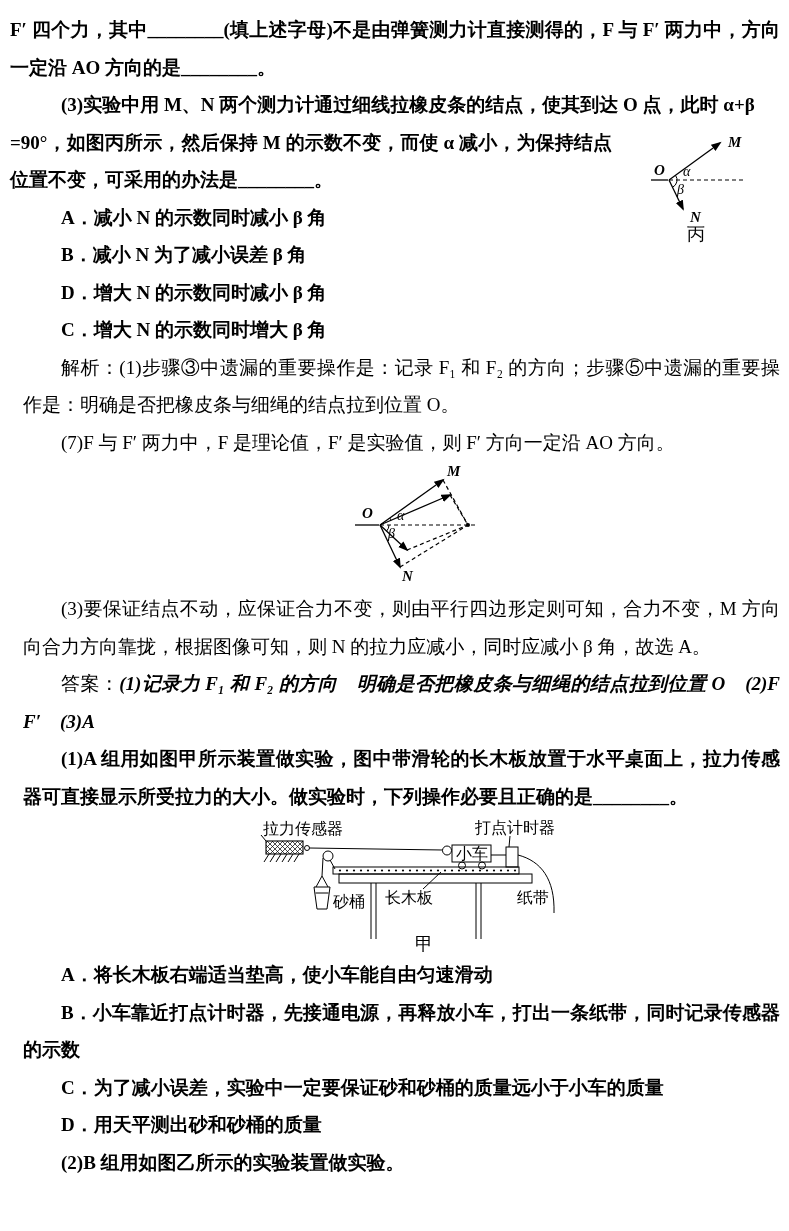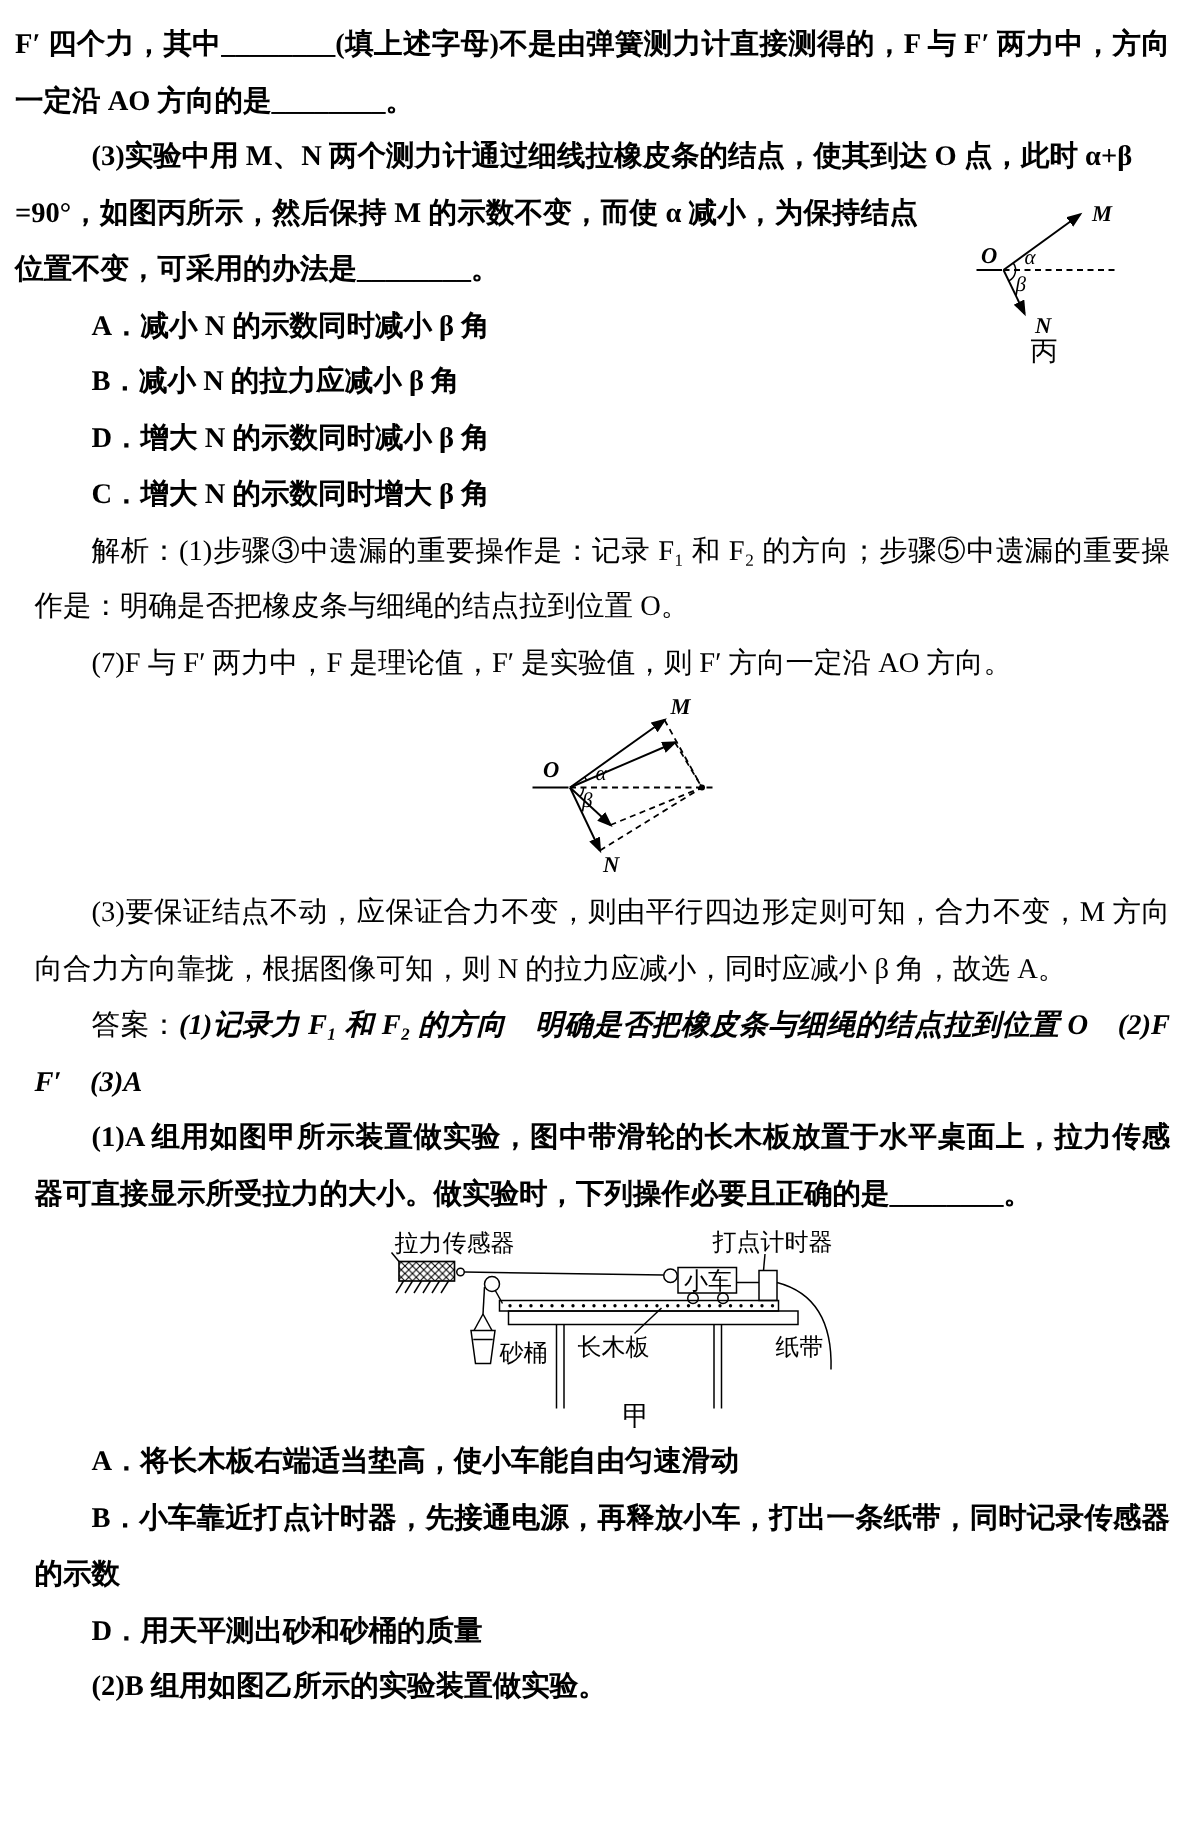--- a/index.html
+++ b/index.html
@@ -34,21 +34,21 @@
 <body>
 
 <div class="page">
 
   <p class="bold">F′ 四个力，其中________(填上述字母)不是由弹簧测力计直接测得的，F 与 F′ 两力中，方向一定沿 AO 方向的是________。</p>
 
   <div class="qblock">
     <p class="indent bold">(3)实验中用 M、N 两个测力计通过细线拉橡皮条的结点，使其到达 O 点，此时 α+β</p>
     <p class="bold wrap-early">=90°，如图丙所示，然后保持 M 的示数不变，而使 α 减小，为保持结点位置不变，可采用的办法是________。</p>
     <p class="indent bold">A．减小 N 的示数同时减小 β 角</p>
-    <p class="indent bold">B．减小 N 的拉力应减小 β 角</p>
+    <p class="indent bold">B．减小 N 为了减小误差 β 角</p>
     <p class="indent bold">D．增大 N 的示数同时减小 β 角</p>
     <p class="indent bold">C．增大 N 的示数同时增大 β 角</p>
 
     <div class="fig-bing">
       <svg width="135" height="115" viewBox="0 0 135 115">
         <defs>
           <marker id="arrB" markerWidth="9" markerHeight="8" refX="6.5" refY="3" orient="auto">
             <path d="M0,0 L8,3 L0,6 z" fill="#000"></path>
           </marker>
         </defs>
@@ -182,16 +182,17 @@
       <line class="sthin" x1="255" y1="17" x2="254" y2="28"></line>
       <text class="slab" x="220" y="14">打点计时器</text>
       <path class="sthin" d="M263,36 C286,42 300,60 299,94"></path>
       <text class="slab" x="262" y="84">纸带</text>
       <text class="scap" x="160" y="131">甲</text>
     </svg>
   </div>
 
   <p class="indent bold">A．将长木板右端适当垫高，使小车能自由匀速滑动</p>
   <p class="indent bold">B．小车靠近打点计时器，先接通电源，再释放小车，打出一条纸带，同时记录传感器的示数</p>
+  <p class="indent bold">C．为了减小误差，实验中一定要保证砂和砂桶的质量远小于小车的质量</p>
   <p class="indent bold">D．用天平测出砂和砂桶的质量</p>
   <p class="indent bold">(2)B 组用如图乙所示的实验装置做实验。</p>
 
 </div>
 
 </body></html>

